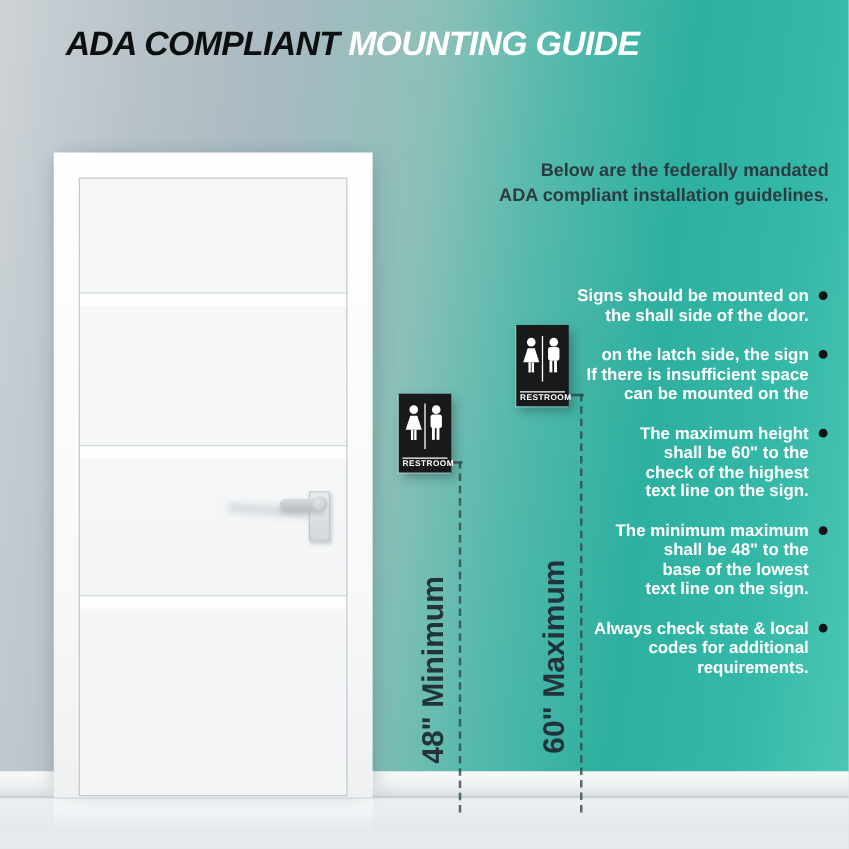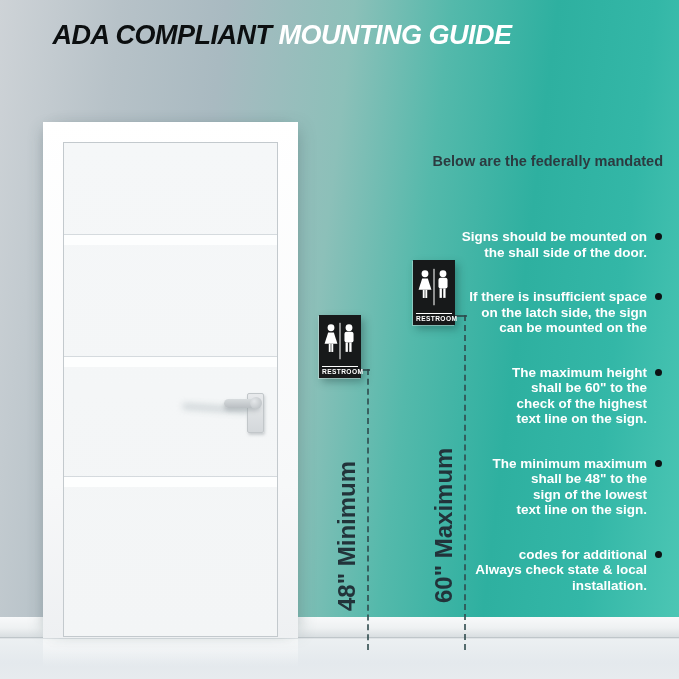--- a/index.html
+++ b/index.html
@@ -34,21 +34,21 @@
   .title {
     position:absolute; left:0; top:20px; width:564px; margin:0;
     text-align:center; font-size:27px; font-weight:800; font-style:italic;
     letter-spacing:-0.5px; white-space:nowrap;
   }
   .title .t-dark { color:#0c0f10; }
   .title .t-light { color:#ffffff; }
 
   
   .subtitle {
-    position:absolute; right:16px; top:151px; text-align:right;
+    position:absolute; right:16px; top:127px; text-align:right;
     color:#2c3b40; font-size:14.5px; line-height:20px; font-weight:600;
   }
 
   
   .door-frame {
     position:absolute; left:43px; top:122px; width:255px; height:516px;
     background:linear-gradient(180deg,#ffffff 0%, #f7f8f9 70%, #eef0f2 100%);
     box-shadow:7px 0 16px -7px rgba(60,85,90,.35), -7px 0 14px -7px rgba(60,85,90,.28);
   }
   .door-panel {
@@ -114,21 +114,21 @@
   .vlabel {
     position:absolute; white-space:nowrap; color:#22333a;
     font-size:24px; font-weight:600; transform:rotate(-90deg);
   }
   .vlabel-min { left:277px; top:527px; width:140px; text-align:center; }
   .vlabel-max { left:370px; top:515px; width:148px; text-align:center; }
 
   
   .guidelines {
     position:absolute; top:229px; right:17px;
-    display:flex; flex-direction:column; gap:29px; align-items:flex-end;
+    display:flex; flex-direction:column; gap:16px; align-items:flex-end;
   }
   .g-item { display:flex; align-items:flex-start; }
   .g-lines {
     text-align:right; color:#ffffff; font-size:13.5px; line-height:15.5px;
     font-weight:700;
   }
   .g-dot {
     width:7px; height:7px; border-radius:50%; background:#0d1214;
     margin-left:8px; margin-top:4px; flex:0 0 auto;
   }
@@ -158,20 +158,21 @@
 
   <div class="wall"></div>
   <div class="baseboard"></div>
   <div class="floor"></div>
   <div class="floor-reflect"></div>
 
   <h1 class="title"><span class="t-dark">ADA COMPLIANT</span> <span class="t-light">MOUNTING GUIDE</span></h1>
 
   <div class="subtitle">
     <div>Below are the federally mandated</div>
+    <div>ADA compliant installation guidelines.</div>
   </div>
 
   <div class="dash-h conn1-h"></div>
   <div class="dash-v conn1-v"></div>
   <div class="dash-h conn2-h"></div>
   <div class="dash-v conn2-v"></div>
 
   <div class="door-frame">
     <div class="door-panel">
       <div class="door-band band-1"></div>
@@ -208,50 +209,50 @@
     <div class="g-item">
       <div class="g-lines">
         <div>Signs should be mounted on</div>
         <div>the shall side of the door.</div>
       </div>
       <div class="g-dot"></div>
     </div>
 
     <div class="g-item">
       <div class="g-lines">
+        <div>on the latch side, the sign</div>
         <div>If there is insufficient space</div>
-        <div>on the latch side, the sign</div>
         <div>can be mounted on the</div>
       </div>
       <div class="g-dot"></div>
     </div>
 
     <div class="g-item">
       <div class="g-lines">
         <div>The maximum height</div>
         <div>shall be 60" to the</div>
         <div>check of the highest</div>
         <div>text line on the sign.</div>
       </div>
       <div class="g-dot"></div>
     </div>
 
     <div class="g-item">
       <div class="g-lines">
         <div>The minimum maximum</div>
         <div>shall be 48" to the</div>
-        <div>sign of the lowest</div>
+        <div>base of the lowest</div>
         <div>text line on the sign.</div>
       </div>
       <div class="g-dot"></div>
     </div>
 
     <div class="g-item">
       <div class="g-lines">
+        <div>Always check state &amp; local</div>
         <div>codes for additional</div>
-        <div>Always check state &amp; local</div>
-        <div>installation.</div>
+        <div>requirements.</div>
       </div>
       <div class="g-dot"></div>
     </div>
 
   </div>
 </div>
 
 </body></html>

